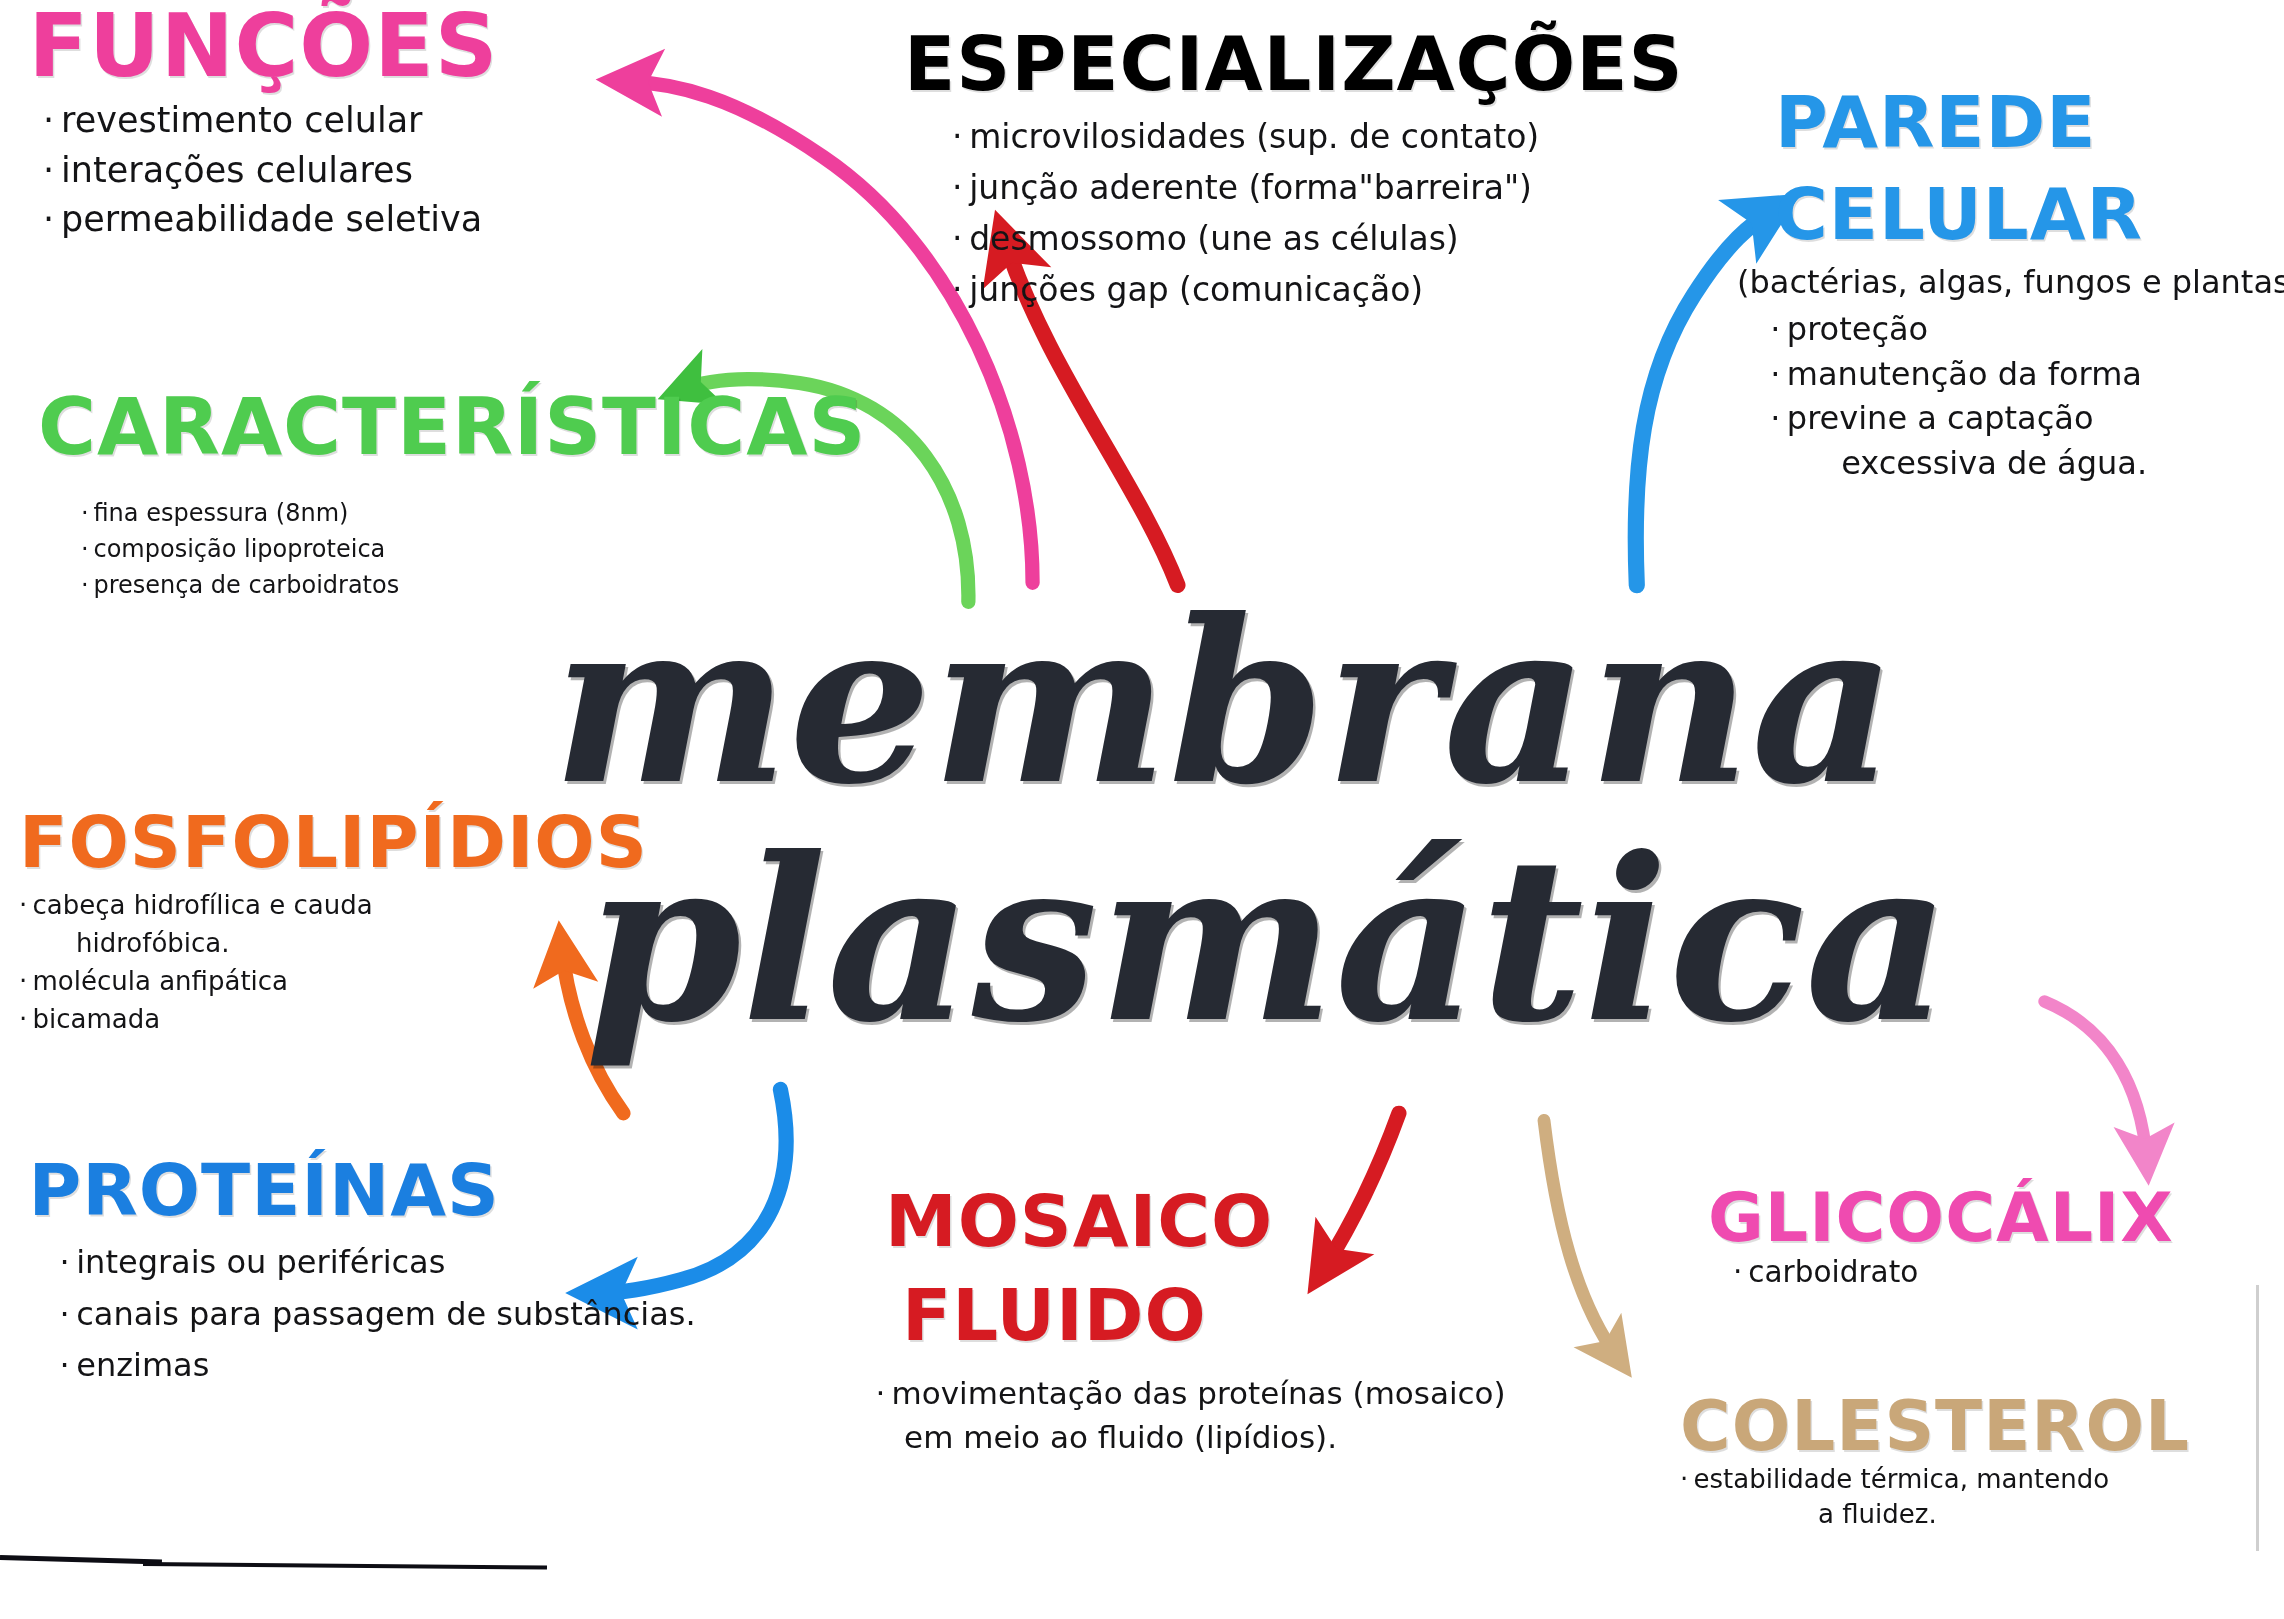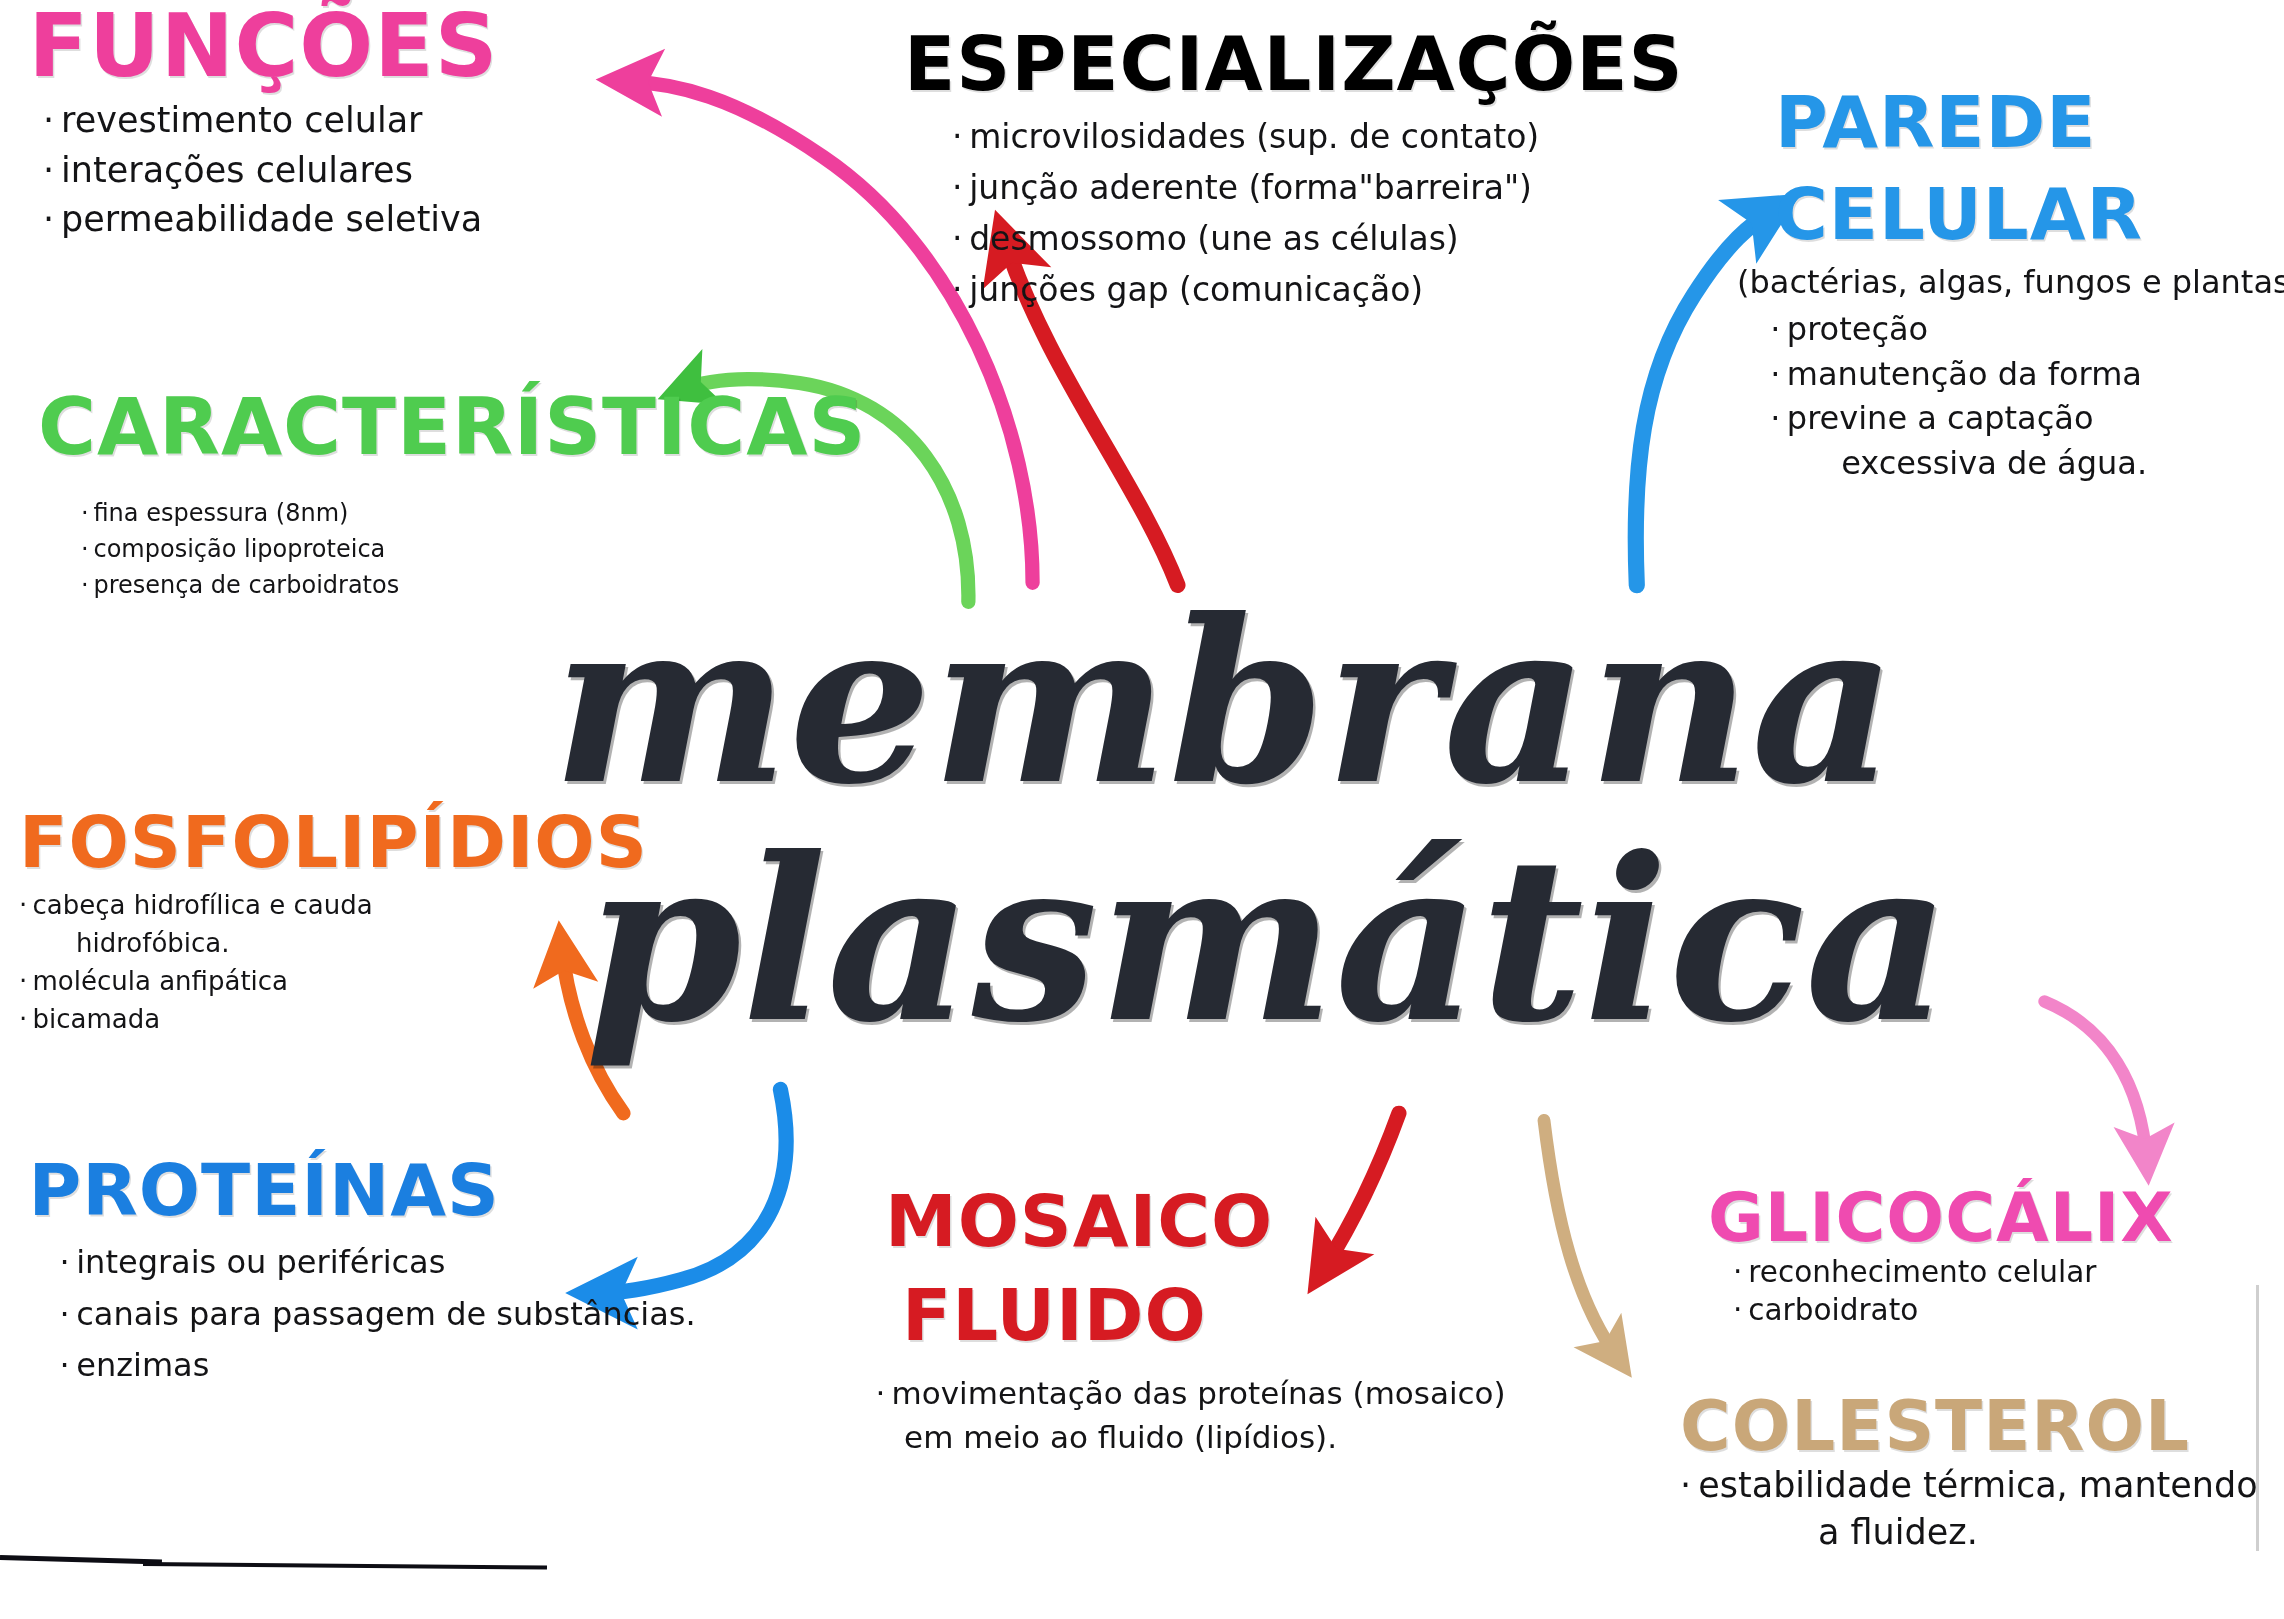--- a/index.html
+++ b/index.html
@@ -109,21 +109,21 @@
   #n-mosaico .node-title { font-size: 72px; color: #d61b22; line-height: 1.30; }
   #n-mosaico .title-l2 { margin-left: 17px; }
   #n-mosaico .bullets    { font-size: 31px; margin-top: 8.6px; margin-left: -9.5px; line-height: 1.42; }
 
   #n-glicocalix    { left: 1708px; top: 1152px; margin-top: 34px; }
   #n-glicocalix .node-title { font-size: 68px; color: #ef4bb0; }
   #n-glicocalix .bullets    { font-size: 29.5px; margin-top: 3.8px; margin-left: 25px; line-height: 1.28; }
 
   #n-colesterol    { left: 1680px; top: 1394px; }
   #n-colesterol .node-title { font-size: 69px; color: #c9a779; }
-  #n-colesterol .bullets    { font-size: 35px; margin-top: 2.9px; margin-left: 0px; line-height: 1.32; }
+  #n-colesterol .bullets    { font-size: 26px; margin-top: 2.9px; margin-left: 0px; line-height: 1.32; }
   #n-colesterol .bullets .b.cont { margin-left: 138px; }
 
   #t-membrana   { left: 552px; top: 571px; font-size: 224px; }
   #t-plasmatica { left: 585px; top: 809px; font-size: 224px; }
 </style>
 </head>
 <body>
 
 <div id="canvas">
 
@@ -252,21 +252,20 @@
     </div>
     <div class="bullets">
       <span class="b"><span class="dot">·</span><span>movimentação das proteínas (mosaico)</span></span>
       <span class="b cont" style="margin-left:28.6px">em meio ao fluido (lipídios).</span>
     </div>
   </div>
 
   <div class="node" id="n-glicocalix">
     <div class="node-title">GLICOCÁLIX</div>
     <div class="bullets">
-      <span class="b"><span class="dot">·</span><span>reconhecimento celular</span></span>
       <span class="b"><span class="dot">·</span><span>carboidrato</span></span>
     </div>
   </div>
 
   <div class="node" id="n-colesterol">
     <div class="node-title">COLESTEROL</div>
     <div class="bullets">
       <span class="b"><span class="dot">·</span><span>estabilidade térmica, mantendo</span></span>
       <span class="b cont">a fluidez.</span>
     </div>

